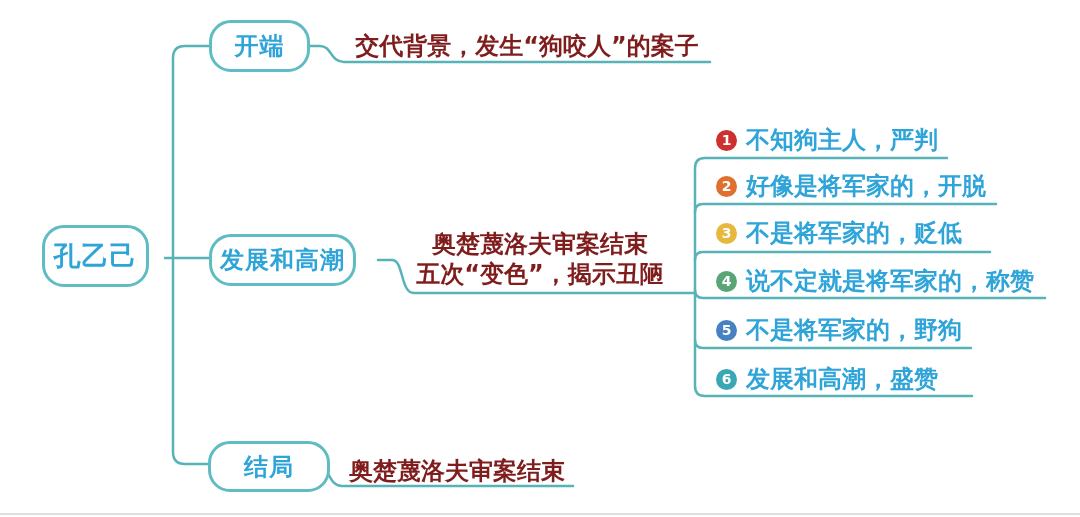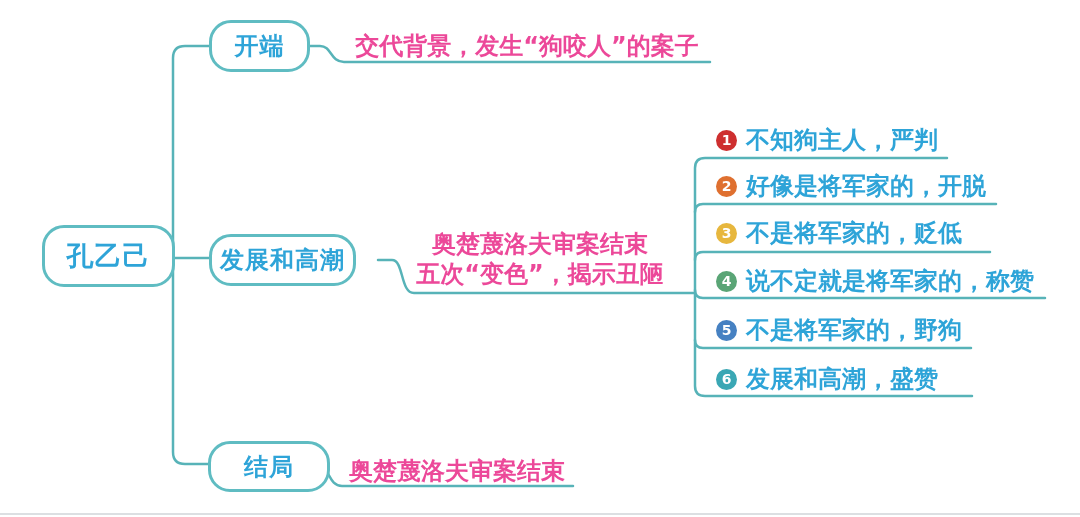--- a/index.html
+++ b/index.html
@@ -8,26 +8,26 @@
     font-family:"DejaVu Sans","Liberation Sans",sans-serif;
     font-weight:bold;overflow:hidden;
   }
   #wires{position:absolute;left:0;top:0;width:1080px;height:517px;}
   .box{
     position:absolute;box-sizing:border-box;
     border:3px solid #5fbcc2;border-radius:22px;background:#ffffff;
     display:flex;align-items:center;justify-content:center;
     color:#2ea4d8;letter-spacing:1px;z-index:2;
   }
-  .box-root{left:42px;top:225px;width:133px;height:62px;font-size:27px;}
+  .box-root{left:42px;top:225px;width:107px;height:62px;font-size:27px;}
   .box-b1{left:209px;top:20px;width:101px;height:52px;font-size:24px;}
   .box-b2{left:209px;top:234px;width:147px;height:52px;font-size:24px;}
   .box-b3{left:208px;top:441px;width:122px;height:51px;font-size:24px;}
   .note{
-    position:absolute;color:#ec4899;font-size:24px;text-align:center;
+    position:absolute;color:#7f1d1d;font-size:24px;text-align:center;
     white-space:nowrap;z-index:2;letter-spacing:0px;
   }
   .note-b1{left:340px;top:30px;width:374px;}
   .note-b2{left:398px;top:229px;width:284px;line-height:30px;}
   .note-b3{left:338px;top:455px;width:238px;}
   .item{
     position:absolute;left:716px;height:30px;display:flex;align-items:center;
     gap:9px;color:#2ea4d8;font-size:24px;white-space:nowrap;z-index:2;
   }
   .item-1{top:125px;} .item-2{top:171px;} .item-3{top:218px;}

